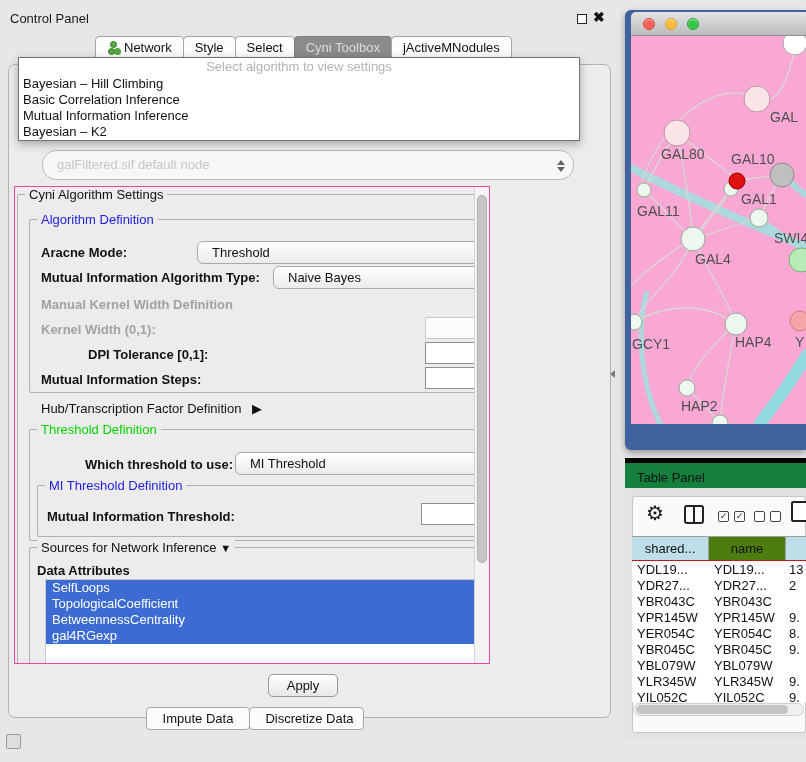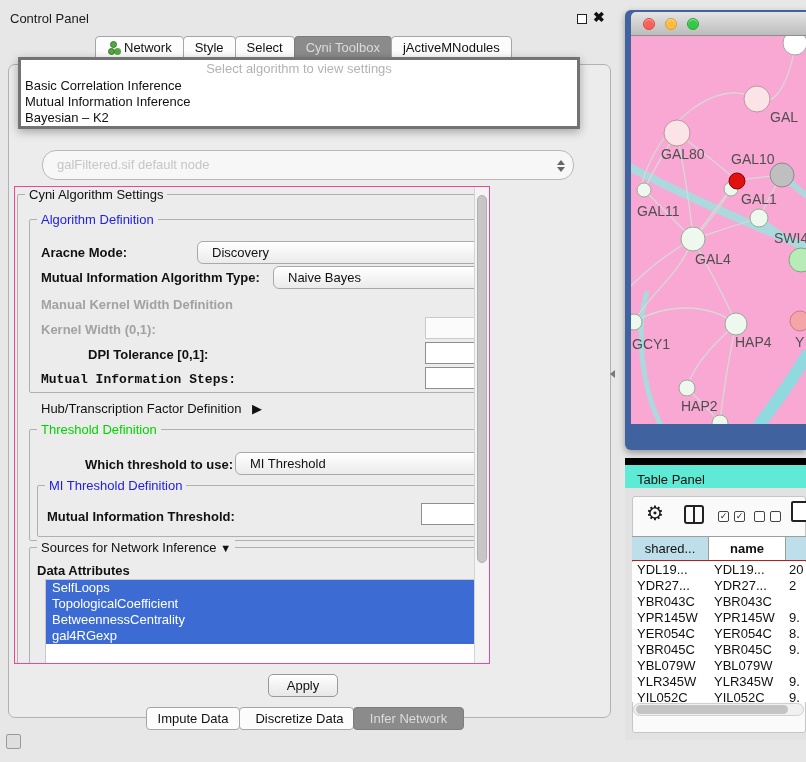--- a/index.html
+++ b/index.html
@@ -28,21 +28,21 @@
   #outer-panel { position:absolute; left:8px; top:64px; width:603px; height:654px;
     border:1px solid #b2b2b2; border-radius:7px; background:#ececec; }
 
   
   #bg-combo { position:absolute; left:42px; top:150px; width:532px; height:30px;
     border:1px solid #b8b8b8; border-radius:14px; background:#f7f7f7; z-index:5; }
   #bg-combo .combo-text { color:#c6c6c6; }
 
   
   #algo-popup { position:absolute; left:18px; top:57px; width:562px; background:#fff;
-    border:3px solid #737373; box-shadow:0 3px 9px rgba(0,0,0,.3); z-index:50; }
+    border:1px solid #737373; box-shadow:0 3px 9px rgba(0,0,0,.3); z-index:50; }
   .dd-prompt { height:18px; line-height:18px; text-align:center; color:#b3b3b3; }
   .dd-item { height:16px; line-height:16px; padding-left:4px; color:#111; }
   .dd-item.bold { font-weight:bold; }
 
   
   #scroll-area { position:absolute; left:14px; top:186px; width:476px; height:478px;
     border:1px solid #ec4899; background:#ececec; overflow:hidden; z-index:1; }
   .group { position:absolute; border:1px solid #b0b0b0; border-radius:2px; }
   .group > .glabel { position:absolute; top:-8px; left:7px; background:#ececec; padding:0 4px; white-space:nowrap; }
   .glabel.blue { color:#2121dd; }
@@ -94,38 +94,38 @@
   #net-titlebar { position:absolute; left:6px; top:2px; width:175px; height:24px;
     background:linear-gradient(#e4e4e4,#bcbcbc); border-bottom:1px solid #8e8e8e; border-radius:5px 0 0 0; }
   .light { position:absolute; top:6px; width:12px; height:12px; border-radius:50%; box-shadow:inset 0 1px 1px rgba(255,255,255,.6); }
   #light-red    { left:12px; background:#f8615a; border:1px solid #d9443d; }
   #light-yellow { left:34px; background:#fdbc40; border:1px solid #dd9c27; }
   #light-green  { left:56px; background:#34c748; border:1px solid #27a437; }
   #net-canvas { position:absolute; left:6px; top:26px; width:175px; height:388px; background:#f9a8d4; overflow:hidden; }
 
   
   #table-title { position:absolute; left:625px; top:458px; width:181px; height:30px;
-    background:#5eead4; border-top:7px solid #000000; }
+    background:#15803d; border-top:5px solid #000000; }
   #table-title span { position:absolute; left:12px; top:7px; }
   #table-body-bg { position:absolute; left:625px; top:488px; width:181px; height:252px; background:#e2e2e2; }
   #table-inner { position:absolute; left:632px; top:496px; width:174px; height:237px;
     background:#fafafa; border:1px solid #c6c6c6; border-radius:3px; }
   .gear { position:absolute; left:646px; top:501px; font-size:20px; color:#1a1a1a; }
   .cols-icon { position:absolute; left:684px; top:505px; width:20px; height:19px; border:2px solid #222; border-radius:3px; }
   .cols-icon::after { content:""; position:absolute; left:7px; top:0; width:2px; height:15px; background:#222; }
   .cb-pair { position:absolute; top:511px; display:flex; gap:5px; }
   #cb-checked { left:718px; } #cb-unchecked { left:754px; }
   .mini-cb { width:11px; height:11px; border:1.5px solid #444; border-radius:2px; font-size:9px; line-height:9px; text-align:center; color:#222; background:#fff; }
   .page-icon { position:absolute; left:791px; top:501px; width:17px; height:21px; border:2px solid #222; border-radius:2px; background:#fff; }
 
   #thead { position:absolute; left:632px; top:536px; width:174px; height:25px; display:flex;
     border-top:1px solid #9e9e9e; border-bottom:6px solid #b91c1c; }
   .hcell { height:23px; line-height:23px; text-align:center; border-right:1px solid #9e9e9e; overflow:hidden; white-space:nowrap; }
   .hcell.c0 { width:77px; background:#bedfe9; }
-  .hcell.c1 { width:77px; background:#ffffff;font-weight:bold; }
+  .hcell.c1 { width:77px; background:#4d7c0f; }
   .hcell.c2 { flex:1; background:#bedfe9; border-right:none; }
   #tbody { position:absolute; left:632px; top:562px; width:174px; height:140px; background:#fff; overflow:hidden; }
   .trow { display:flex; height:16px; line-height:16px; }
   .tcell { overflow:hidden; white-space:nowrap; }
   .tcell.c0 { width:77px; padding-left:5px; }
   .tcell.c1 { width:77px; padding-left:5px; }
   .tcell.c2 { flex:1; padding-left:3px; }
   #hscroll { position:absolute; left:633px; top:703px; width:171px; height:13px;
     background:#f0f0f0; border:1px solid #d0d0d0; border-radius:7px; }
   #hthumb { position:absolute; left:2px; top:1px; width:152px; height:9px; background:#c4c4c4; border-radius:5px; }
@@ -163,52 +163,53 @@
   <div id="outer-panel"></div>
 
   <div id="bg-combo" class="combo" style="border-radius:14px;">
     <span class="combo-text" style="top:6px;">galFiltered.sif default node</span>
     <span class="spinner" style="top:8px;"></span>
   </div>
 
   <div id="algo-popup">
     <div class="dd-prompt">Select algorithm to view settings</div>
     <div id="dd-list">
+        <div class="dd-item">Bayesian – Hill Climbing</div>
         <div class="dd-item">Basic Correlation Inference</div>
         <div class="dd-item">Mutual Information Inference</div>
         <div class="dd-item">Bayesian – K2</div>
       </div>
   </div>
 
   <div id="scroll-area">
 
     <div class="group" style="left:2px; top:7px; width:566px; height:880px;">
       <span class="glabel">Cyni Algorithm Settings</span>
     </div>
 
     <div class="group" style="left:14px; top:32px; width:550px; height:174px;">
       <span class="glabel blue">Algorithm Definition</span>
     </div>
     <div class="lbl b" style="left:26px; top:58px;">Aracne Mode:</div>
     <div class="combo" style="left:182px; top:54px; width:372px;">
-      <span class="combo-text">Discovery</span>
+      <span class="combo-text">Threshold</span>
       <span class="spinner"></span>
     </div>
     <div class="lbl b" style="left:26px; top:83px;">Mutual Information Algorithm Type:</div>
     <div class="combo" style="left:258px; top:79px; width:296px;">
       <span class="combo-text">Naive Bayes</span>
       <span class="spinner"></span>
     </div>
     <div class="lbl b dis" style="left:26px; top:110px;">Manual Kernel Width Definition</div>
     <div class="checkbox" style="left:530px; top:108px;"></div>
     <div class="lbl b dis" style="left:26px; top:135px;">Kernel Width (0,1):</div>
     <div class="tfield dis" style="left:410px; top:130px;">0.0</div>
     <div class="lbl b" style="left:26px; top:160px;margin-left:47px;">DPI Tolerance [0,1]:</div>
     <div class="tfield" style="left:410px; top:155px;">0.0</div>
-    <div class="lbl b" style="left:26px; top:185px;font-family:Liberation Mono, monospace;">Mutual Information Steps:</div>
+    <div class="lbl b" style="left:26px; top:185px;">Mutual Information Steps:</div>
     <div class="tfield" style="left:410px; top:180px;">6</div>
 
     <div class="lbl" style="left:26px; top:214px;">
       <span>Hub/Transcription Factor Definition</span>
       <span style="margin-left:7px;">▶</span>
     </div>
 
     <div class="group" style="left:14px; top:242px; width:550px; height:112px;">
       <span class="glabel green">Threshold Definition</span>
     </div>
@@ -238,23 +239,22 @@
         <div id="attr-scroll"></div>
     </div>
 
     <div id="main-vscroll">
       <div id="main-vthumb"></div>
     </div>
   </div>
 
   <div id="apply-btn">Apply</div>
   <div id="bottom-tabs">
-      <div class="tab" style="width: 94px;">Impute Data</div>
+      <div class="tab" style="width: 104px;">Impute Data</div>
       <div class="tab" style="width: 115px; padding-left: 17px;">Discretize Data</div>
-      <div class="tab sel" style="width: 111px;">Infer Network</div>
     </div>
 
   <div class="dock-icon"></div>
   <div class="splitter-arrow"></div>
 
   <div id="net-frame">
     <div id="net-titlebar">
       <div class="light" id="light-red"></div>
       <div class="light" id="light-yellow"></div>
       <div class="light" id="light-green"></div>
@@ -341,21 +341,21 @@
 
   <div id="thead">
       <div class="hcell c0">shared...</div>
       <div class="hcell c1">name</div>
       <div class="hcell c2"></div>
     </div>
   <div id="tbody">
       <div class="trow">
         <span class="tcell c0">YDL19...</span>
         <span class="tcell c1">YDL19...</span>
-        <span class="tcell c2">20</span>
+        <span class="tcell c2">13</span>
       </div>
       <div class="trow">
         <span class="tcell c0">YDR27...</span>
         <span class="tcell c1">YDR27...</span>
         <span class="tcell c2">2</span>
       </div>
       <div class="trow">
         <span class="tcell c0">YBR043C</span>
         <span class="tcell c1">YBR043C</span>
         <span class="tcell c2"></span>

